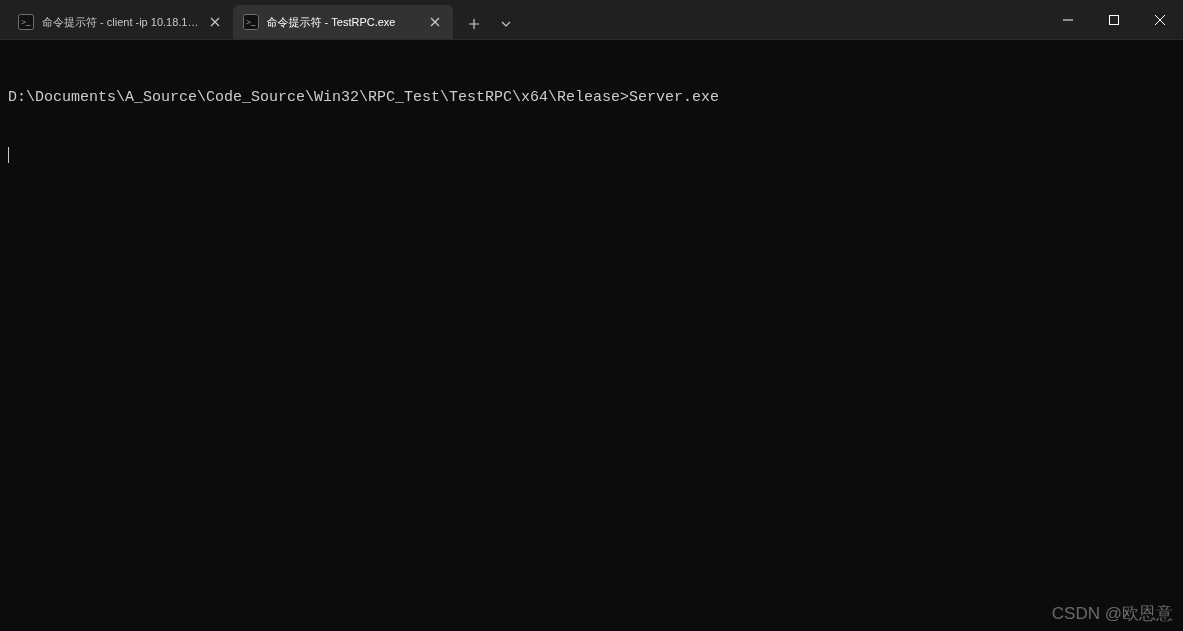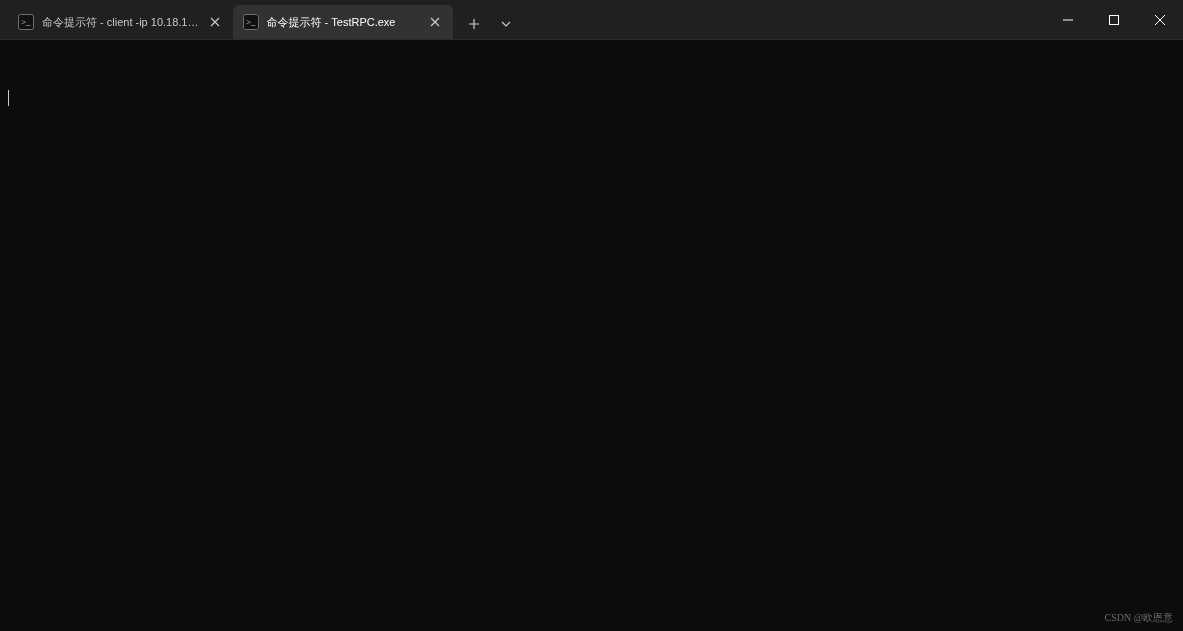--- a/index.html
+++ b/index.html
@@ -125,22 +125,22 @@
       height: 16px;
       background: #cccccc;
       vertical-align: text-bottom;
       margin-left: 0;
     }
     .watermark {
       position: absolute;
       right: 10px;
       bottom: 6px;
       color: #8a8a8a;
-      font-size: 10px;
-      font-family: Liberation Serif, serif;
+      font-size: 17px;
+      font-family: Liberation Sans, sans-serif;
       opacity: 0.75;
     }
   </style>
 </head>
 <body>
 
 <div class="titlebar">
   <div class="tabs">
 
     <div class="tab inactive">
@@ -202,16 +202,17 @@
     </span>
     <span class="win-btn close">
       <svg width="10" height="10" viewBox="0 0 10 10">
           <path d="M0 0 L10 10 M10 0 L0 10" stroke="#fff" stroke-width="1"></path>
         </svg>
     </span>
   </div>
 </div>
 
 <div class="terminal">
+  <span class="terminal-line">D:\Documents\A_Source\Code_Source\Win32\RPC_Test\TestRPC\x64\Release&gt;Server.exe</span>
   <span class="terminal-line"><span class="cursor"></span></span>
 </div>
 
 <div class="watermark">CSDN @欧恩意</div>
 
 </body></html>

